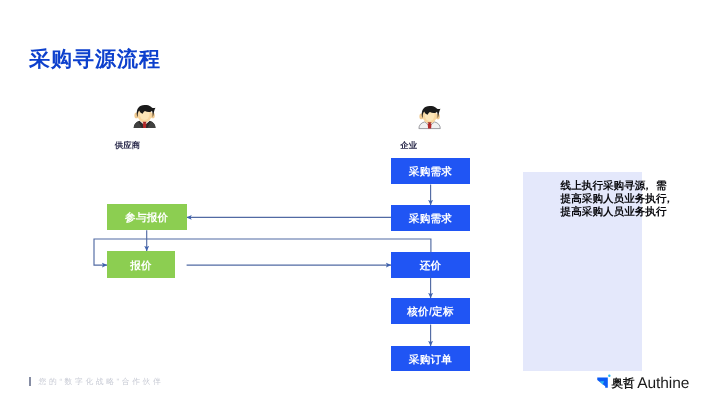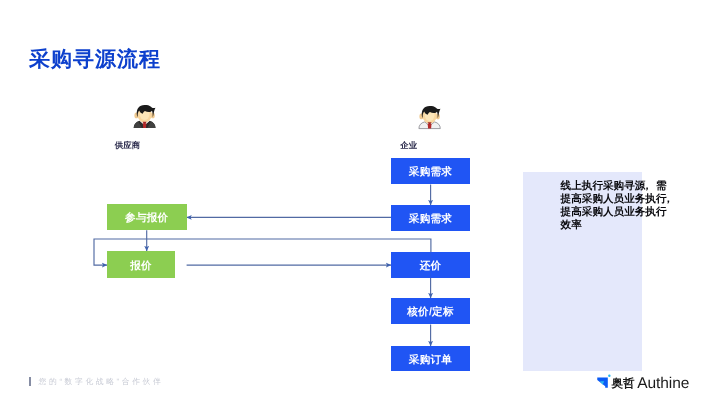--- a/index.html
+++ b/index.html
@@ -134,21 +134,20 @@
     <span>报价</span>
   </div>
 
   <div class="abs" style="left:430.4px;top:252px;width:1px;height:26px;background:rgba(70,100,175,0.13);"></div>
 
   <div class="abs" id="note" style="left:522.9px;top:171.7px;width:119.4px;height:199.1px;"></div>
   <div class="abs" id="note-text">
     <div class="note-line"><span>线上执行采购寻源</span><span class="cjk-comma">，</span><span>需</span></div>
     <div class="note-line"><span>提高采购人员业务执行</span><span class="cjk-comma">，</span></div>
     <div class="note-line"><span>提高采购人员业务执行</span></div>
-    <div class="note-line"><span>效率</span></div>
   </div>
 
   <div class="abs" id="footer-bar"></div>
   <div class="abs" id="footer-slogan">您的“数字化战略”合作伙伴</div>
 
   <div class="abs" style="left:596px;top:373px;width:17px;height:17px;">
     <svg width="17" height="17" viewBox="0 0 17 17">
       <path d="M1.26,4.6 L11.8,4.6 L11.8,14.7 L9.2,14.7 L9.2,13.2 L1.26,6.9 Z" fill="#0B5BF5"></path>
       <path d="M4.0,8.3 L8.2,8.3 L6.6,11.8 Z" fill="#2DBAF0"></path>
       <circle cx="13.35" cy="2.7" r="1.2" fill="#23B6F2"></circle>

